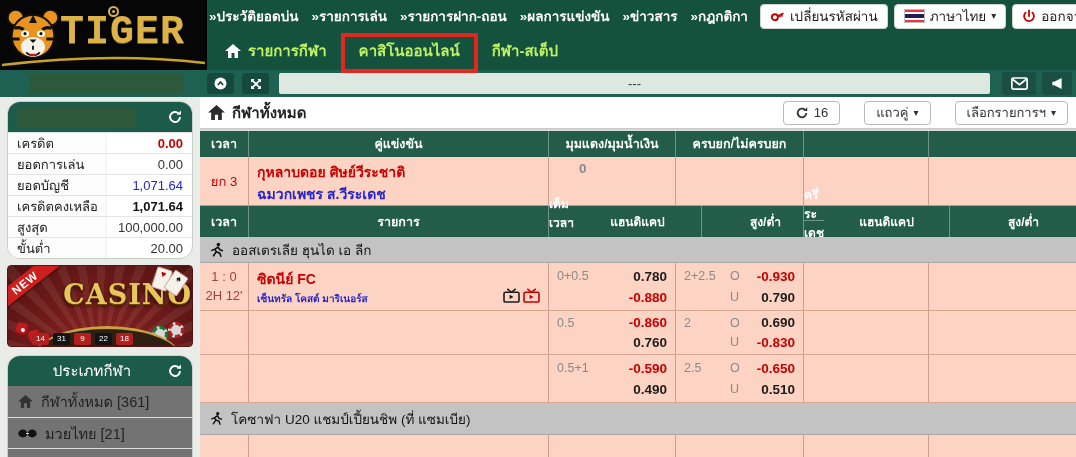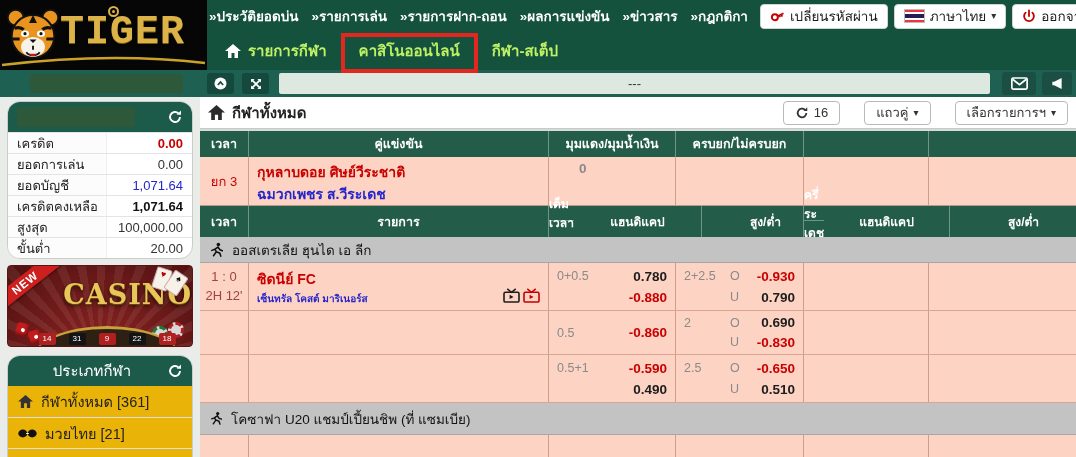--- a/index.html
+++ b/index.html
@@ -70,39 +70,39 @@
           cursor:pointer;border:1px solid #5a1414;
           background:
             repeating-conic-gradient(from -90deg at 50% 125%, rgba(255,230,200,.08) 0 5deg, rgba(0,0,0,0) 5deg 11deg),
             radial-gradient(ellipse at 50% 110%, #8c2424 0%, #6d1a1a 55%, #4f1010 100%)}
   .casino-title{position:absolute;top:13px;left:0;right:0;text-align:right;
       font-family:"DejaVu Serif","Liberation Serif",serif;font-weight:bold;font-size:27px;color:#e9c659;
       letter-spacing:1px;text-shadow:0 1px 0 #6b4a00,0 2px 4px rgba(0,0,0,.8)}
   .ribbon{position:absolute;top:9px;left:-26px;transform:rotate(-38deg);background:#ce1f1f;color:#fff;
       font-size:11.5px;font-weight:bold;padding:2px 28px;box-shadow:0 1px 2px rgba(0,0,0,.5);letter-spacing:1px}
   .roulette{position:absolute;bottom:-14px;left:24px;width:150px;height:34px;border-radius:50%/100% 100% 0 0;
-      background:#2e2013;border-top:3px solid #caa23c;display:flex;justify-content:center;gap:13px;padding-top:4px}
+      background:#2e2013;border-top:3px solid #caa23c;display:flex;justify-content:flex-start;gap:4px;padding-top:4px}
   .pocket{width:17px;height:12px;font-size:8px;color:#fff;text-align:center;line-height:12px;border-radius:2px}
   .pocket:nth-child(odd){background:#b02020}.pocket:nth-child(even){background:#141414}
   .die{position:absolute;width:13px;height:13px;background:#c41c1c;border-radius:3px;
        box-shadow:inset -2px -2px 3px rgba(0,0,0,.4);bottom:10px}
   .die.d1{left:8px;transform:rotate(14deg)}.die.d2{left:21px;bottom:3px;transform:rotate(-18deg)}
   .die:after{content:"";position:absolute;left:4.5px;top:4.5px;width:4px;height:4px;border-radius:50%;background:#fff}
   .card-deco{position:absolute;width:16px;height:22px;background:#f6f2ea;border-radius:2px;border:1px solid #caa;
        font-size:9px;line-height:10px;text-align:center}
   .card-deco.c1{right:22px;top:2px;transform:rotate(18deg);color:#b00}
   .card-deco.c2{right:8px;top:6px;transform:rotate(34deg);color:#111}
   .chip{position:absolute;width:16px;height:16px;border-radius:50%;background:#d8d8d8;border:3px dashed #b02020;right:8px;bottom:8px}
   .chip.k2{right:24px;bottom:4px;border-color:#1a7a3a}
 
   
   .sports-panel{margin-top:8px}
   .sp-title{flex:1;text-align:center;color:#fff;font-size:15px;font-weight:normal}
   .sp-item{height:31px;display:flex;align-items:center;gap:8px;padding-left:10px;font-size:14.5px;color:#222;
-           border-top:1px solid #ddd;cursor:pointer;background:#eab308}
+           border-top:1px solid #ddd;cursor:pointer;background:#737373}
 
   
   .main-head{height:32px;background:#fff;border-bottom:1px solid #c9c9c9;display:flex;align-items:center;padding:0 8px}
   .main-title{display:flex;align-items:center;gap:7px;font-size:15px;font-weight:bold;color:#222}
   .mh-sp{flex:1}
   .hbtn{display:flex;align-items:center;gap:5px;background:#fff;border:1px solid #b9b9b9;border-radius:4px;
         height:24px;padding:0 11px;font-size:13px;color:#333;margin-left:24px;cursor:pointer;white-space:nowrap}
   .gap-strip{height:2px;background:#d7dbd7}
 
   
@@ -484,20 +484,24 @@
       </div>
 
       <div class="orow r2">
         <div class="c-time"></div>
         <div class="c-event"></div>
         <div class="c-a oc">
           <div class="oline">
               <span class="pt">0.5</span>
               <span class="val js-odd neg">-0.860</span>
             </div>
+          <div class="oline">
+              <span class="pt"></span>
+              <span class="val js-odd">0.760</span>
+            </div>
         </div>
         <div class="c-b oc">
           <div class="oline">
               <span class="pt">2</span>
               <span class="lt">O</span>
               <span class="val js-odd">0.690</span>
             </div>
           <div class="oline">
               <span class="pt"></span>
               <span class="lt">U</span>

